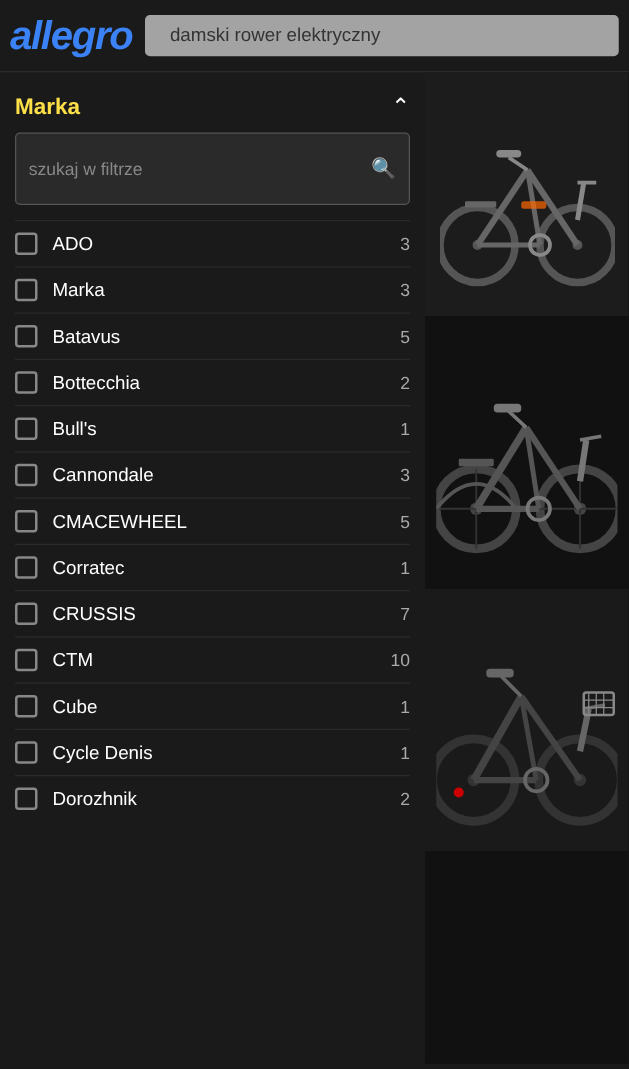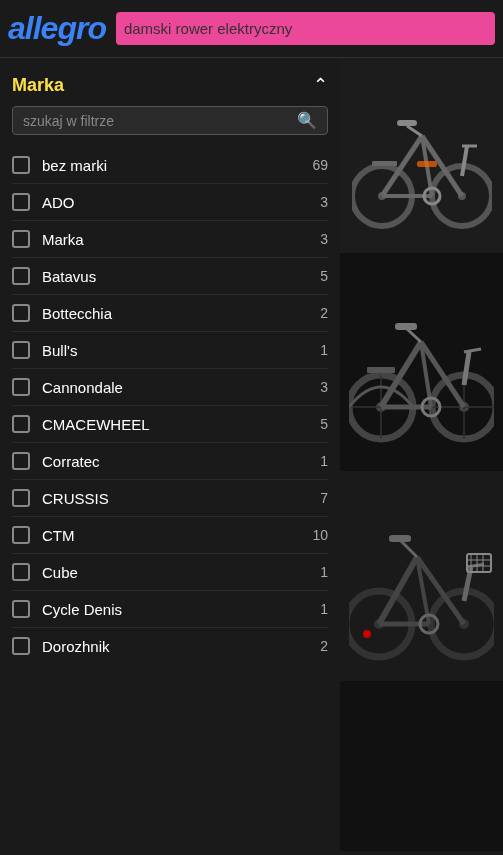--- a/index.html
+++ b/index.html
@@ -27,23 +27,23 @@
       font-size: 32px;
       font-weight: bold;
       font-style: italic;
       color: #3b82f6;
       letter-spacing: -1px;
       flex-shrink: 0;
     }
 
     .search-bar {
       flex: 1;
-      background: #ec4899;
+      background: #a3a3a3;
       border-radius: 4px;
-      padding: 8px 8px;
+      padding: 8px 20px;
       color: #333;
       font-size: 15px;
       display: flex;
       align-items: center;
     }
 
     
     .main {
       display: flex;
       height: calc(855px - 62px);
@@ -76,21 +76,21 @@
       font-size: 18px;
     }
 
     .filter-search {
       margin: 0 12px 12px 12px;
       display: flex;
       align-items: center;
       background: #2a2a2a;
       border: 1px solid #555;
       border-radius: 4px;
-      padding: 4px 10px;
+      padding: 18px 10px;
       gap: 24px;
     }
 
     .filter-search input {
       background: transparent;
       border: none;
       outline: none;
       color: #aaa;
       font-size: 14px;
       flex: 1;
@@ -174,25 +174,20 @@
       <span class="section-title">Marka</span>
       <span class="chevron-icon">⌃</span>
     </div>
 
     <div class="filter-search">
       <input type="text" placeholder="szukaj w filtrze" style="">
       <span class="search-icon-small">🔍</span>
     </div>
 
     <ul class="brand-list" id="brand-list-container">
-    <li class="brand-item">
-          <div class="checkbox"></div>
-          <span class="brand-name">bez marki</span>
-          <span class="brand-count">69</span>
-        </li>
         <li style="height: 1px; background: rgb(42, 42, 42); margin: 0px 12px;"></li>
         <li class="brand-item">
           <div class="checkbox"></div>
           <span class="brand-name">ADO</span>
           <span class="brand-count">3</span>
         </li>
         <li style="height: 1px; background: rgb(42, 42, 42); margin: 0px 12px;"></li>
         <li class="brand-item">
           <div class="checkbox"></div>
           <span class="brand-name">Marka</span>

